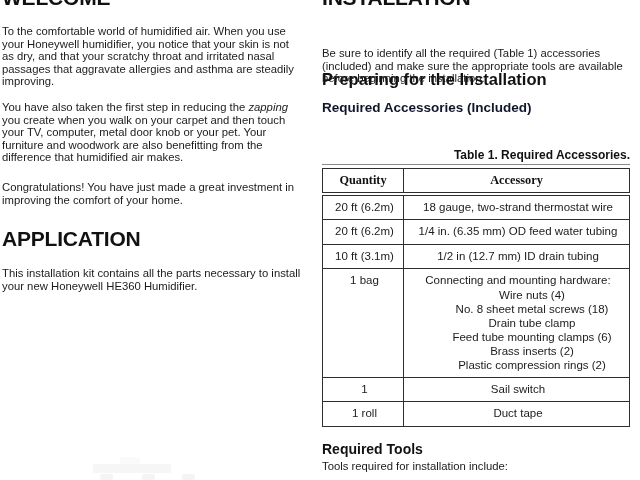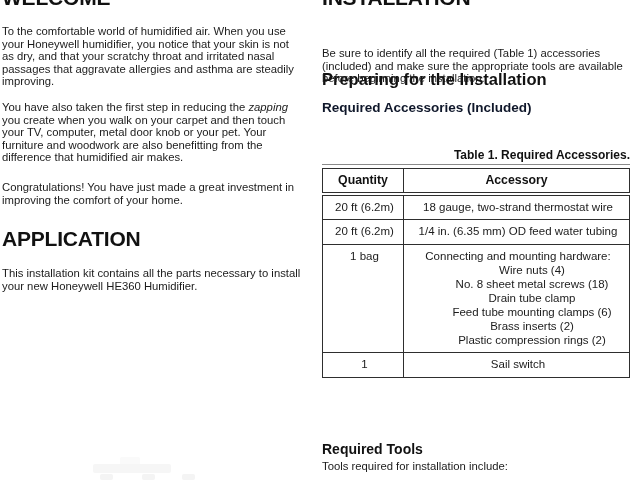--- a/index.html
+++ b/index.html
@@ -54,20 +54,21 @@
     font-size: 11.5px;
     color: #1b1b1b;
   }
   #acc-table th {
     height: 25px;
     font-size: 12.3px;
     font-weight: bold;
     text-align: center;
     border-bottom: 4px double #2e2e2e;
     color: #111;
+    font-family: Liberation Serif, serif;
   }
   #acc-table td {
     padding: 5px 6px 5px 9px;
     line-height: 13.5px;
     vertical-align: top;
     border-top: 1px solid #2e2e2e;
     text-align: center;
   }
   #acc-table th.col-qty, #acc-table td.col-qty { width: 81px; }
   #acc-table th.col-acc, #acc-table td.col-acc { border-left: 1px solid #2e2e2e; }
@@ -121,34 +122,42 @@
     <tbody>
       <tr>
         <td class="col-qty">20 ft (6.2m)</td>
         <td class="col-acc">18 gauge, two-strand thermostat wire</td>
       </tr>
       <tr>
         <td class="col-qty">20 ft (6.2m)</td>
         <td class="col-acc">1/4 in. (6.35 mm) OD feed water tubing</td>
       </tr>
       <tr>
+        <td class="col-qty">10 ft (3.1m)</td>
+        <td class="col-acc">1/2 in (12.7 mm) ID drain tubing</td>
+      </tr>
+      <tr>
         <td class="col-qty">1 bag</td>
         <td class="col-acc">
           <span>Connecting and mounting hardware:</span>
           <span class="sub-item">Wire nuts (4)</span>
           <span class="sub-item">No. 8 sheet metal screws (18)</span>
           <span class="sub-item">Drain tube clamp</span>
           <span class="sub-item">Feed tube mounting clamps (6)</span>
           <span class="sub-item">Brass inserts (2)</span>
           <span class="sub-item">Plastic compression rings (2)</span>
         </td>
       </tr>
       <tr>
         <td class="col-qty">1</td>
         <td class="col-acc">Sail switch</td>
+      </tr>
+      <tr>
+        <td class="col-qty">1 roll</td>
+        <td class="col-acc">Duct tape</td>
       </tr>
     </tbody>
   </table>
 </div>
 
 <h3 id="req-tools-heading" class="abs">Required Tools</h3>
 
 <p id="tools-text" class="abs body-text">Tools required for installation include:</p>
 
 <div id="ghost-stem" class="ghost"></div>

